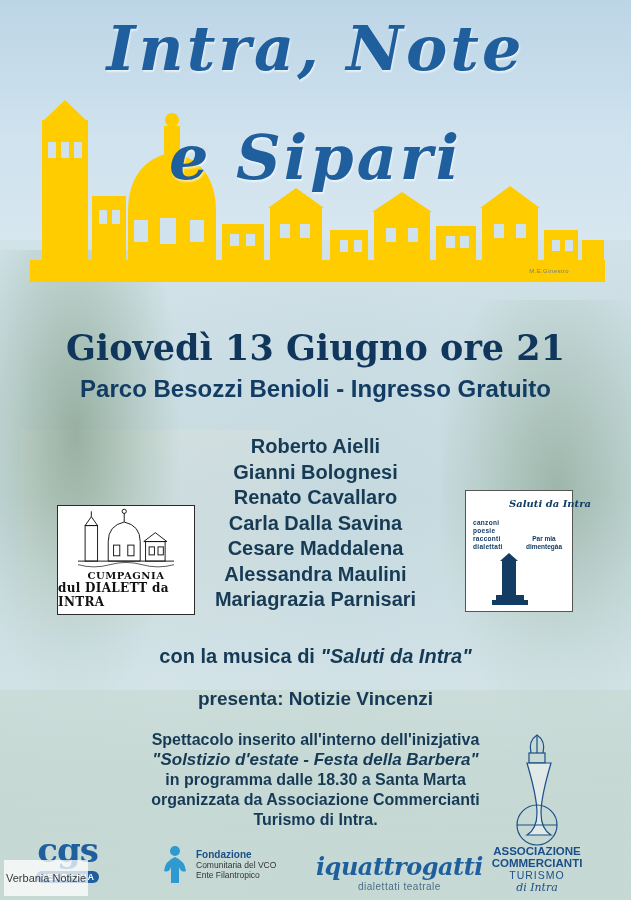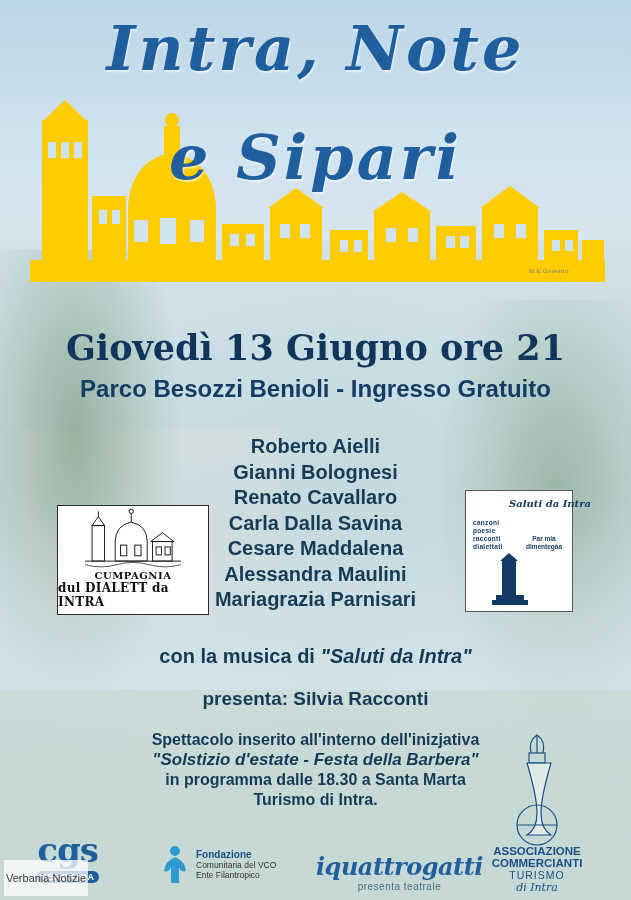--- a/index.html
+++ b/index.html
@@ -115,21 +115,21 @@
   }
 
   .note-block {
     position:absolute; left:0; top:730px; width:631px; text-align:center;
     z-index:6; color:#163a55; font-weight:bold; font-size:16px; line-height:20px;
   }
   .note-block .it { font-style:italic; font-size:17px; }
 
   
   .logo-cumpagnia {
-    position:absolute; left:57px; top:505px; width:152px; height:110px;
+    position:absolute; left:57px; top:505px; width:138px; height:110px;
     background:#ffffff; border:1px solid #2b2b2b; z-index:7;
     display:flex; flex-direction:column; align-items:center; justify-content:flex-end;
     padding-bottom:5px;
   }
   .logo-cumpagnia .caption1 { font-family:"DejaVu Serif", serif; font-size:10px; font-weight:bold; color:#111; letter-spacing:.5px;}
   .logo-cumpagnia .caption2 { font-family:"DejaVu Serif", serif; font-size:12px; font-weight:bold; color:#111; letter-spacing:.3px;}
 
   .logo-saluti {
     position:absolute; right:58px; top:490px; width:108px; height:122px;
     background:#ffffff; border:1px solid #555; z-index:7;
@@ -317,27 +317,28 @@
         <rect x="4" y="49" width="36" height="5"></rect>
       </g>
     </svg>
   </div>
 
   <div class="music-line">
     <span>con la musica di </span><i>"Saluti da Intra"</i>
   </div>
 
   <div class="presenta-line">
-    <span>presenta: </span><span>Silvia Racconti</span>
+    <span>presenta: </span><span>Notizie Vincenzi</span>
   </div>
 
   <div class="note-block">
     <div>Spettacolo inserito all'interno dell'inizjativa</div>
     <div class="it">"Solstizio d'estate - Festa della Barbera"</div>
     <div>in programma dalle 18.30 a Santa Marta</div>
+    <div>organizzata da Associazione Commercianti</div>
     <div>Turismo di Intra.</div>
   </div>
 
   <svg style="position:absolute; right:44px; top:725px; width:96px; height:125px; z-index:6;" viewBox="0 0 96 125">
     <g stroke="#1b4f87" fill="none" stroke-width="1.2">
       <path d="M40 28 q-3 -12 6 -18 q9 6 6 18"></path>
       <line x1="46" y1="10" x2="46" y2="28"></line>
       <rect x="38" y="28" width="16" height="10"></rect>
       <path d="M36 38 q10 34 10 50 q0 16 -10 22 h24 q-10 -6 -10 -22 q0 -16 10 -50 z" fill="#ffffff" fill-opacity=".45"></path>
       <circle cx="46" cy="100" r="20"></circle>
@@ -361,21 +362,21 @@
       </svg>
       <div class="f-text">
         <b>Fondazione</b>
         <span>Comunitaria del VCO</span>
         <span>Ente Filantropico</span>
       </div>
     </div>
 
     <div class="iquattro">
       <div class="iq-main">iquattrogatti</div>
-      <div class="iq-sub">presenta teatrale</div>
+      <div class="iq-sub">dialettati teatrale</div>
     </div>
 
     <div class="assoc">
       <div class="a1">ASSOCIAZIONE</div>
       <div class="a2">COMMERCIANTI</div>
       <div class="a3">TURISMO</div>
       <div class="a4">di Intra</div>
     </div>
 
   </div>

